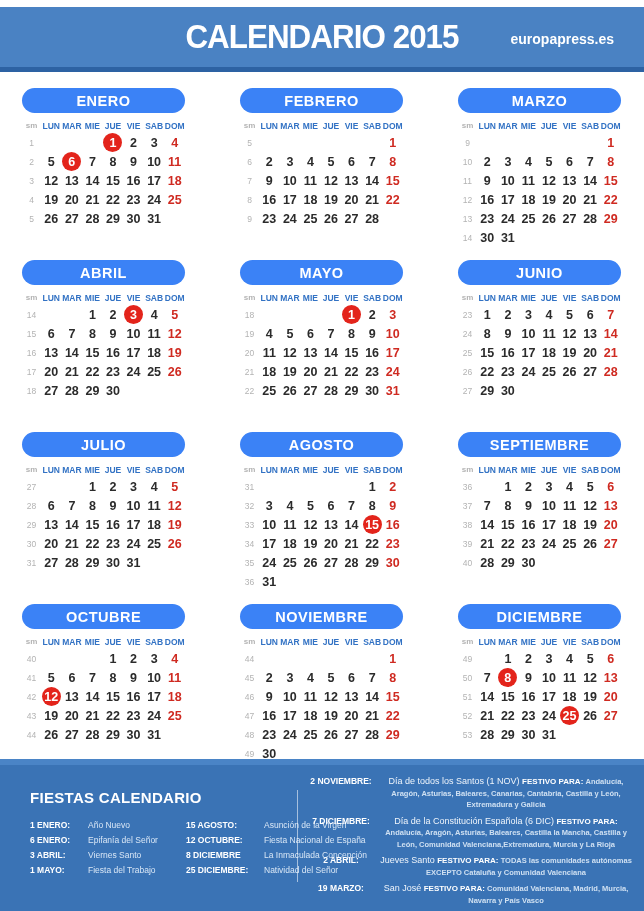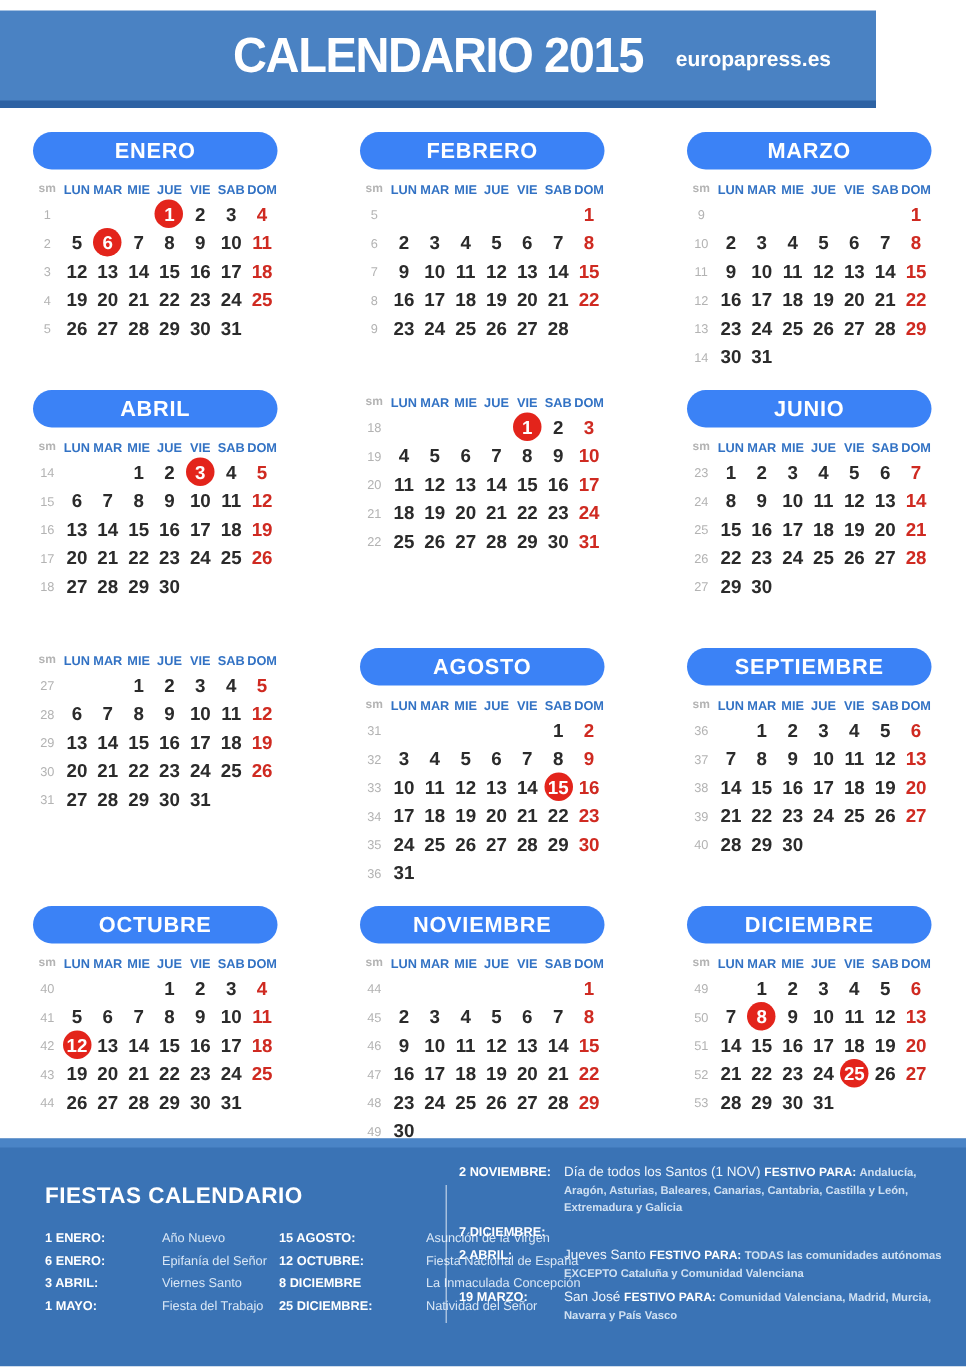--- a/index.html
+++ b/index.html
@@ -3,21 +3,21 @@
 <meta charset="utf-8">
 <style>
   html,body{margin:0;padding:0;}
   body{
     width:644px;height:911px;position:relative;background:#ffffff;
     font-family:"Liberation Sans","DejaVu Sans",sans-serif;
     overflow:hidden;
   }
   
   .banner{
-    position:absolute;top:7px;left:0;width:584px;height:60px;
+    position:absolute;top:7px;left:0;width:644px;height:60px;
     background:#4a82c3;border-bottom:5px solid #2d62a3;
   }
   .banner h1{
     margin:0;position:absolute;left:0;right:0;top:11px;text-align:center;
     color:#ffffff;font-size:33px;font-weight:800;letter-spacing:-1px;
     transform:scaleX(.95);
   }
   .banner .brand{
     position:absolute;right:30px;top:24px;color:#ffffff;
     font-size:14px;font-weight:700;text-align:center;
@@ -55,27 +55,27 @@
   }
   .f-left{position:absolute;left:30px;top:24px;width:250px;}
   .f-left h2{
     margin:0 0 14px 0;font-size:15px;font-weight:800;letter-spacing:.3px;
   }
   .nat-grid{
     display:grid;grid-template-columns:52px 92px 72px 1fr;
     row-gap:5px;column-gap:6px;font-size:8.5px;line-height:10px;
   }
   .nat-label{font-weight:800;white-space:nowrap;}
-  .nat-name{color:#d9e7f6;white-space:nowrap;margin-left:20px;}
+  .nat-name{color:#d9e7f6;white-space:nowrap;}
   .f-divider{
     position:absolute;left:297px;top:25px;height:92px;width:1px;
     background:rgba(255,255,255,.55);
   }
   .f-right{position:absolute;left:306px;top:11px;width:330px;}
-  .reg-item{display:flex;margin-bottom:5px;font-size:8.5px;line-height:10.5px;}
+  .reg-item{display:flex;margin-bottom:5px;font-size:8.5px;line-height:10.5px;text-align:center;}
   .reg-label{
     font-weight:800;min-width:70px;max-width:70px;white-space:nowrap;
   }
   .reg-text{flex:1;}
   .reg-name{color:#eef4fb;font-size:9px;}
   .reg-fest{font-weight:800;color:#ffffff;font-size:8px;}
   .reg-regions{color:#cfe0f2;font-weight:700;font-size:7.5px;}
 </style>
 </head>
 <body>
@@ -300,20 +300,21 @@
         <div class="cell date">27</div>
         <div class="cell date">28</div>
         <div class="cell date">29</div>
         <div class="cell date">30</div>
         <div class="cell"></div>
         <div class="cell"></div>
         <div class="cell"></div>
       </div>
     </section>
     <section class="month">
+      <div class="month-pill">MAYO</div>
       <div class="mtable">
         <div class="cell hdr-cell hdr-sm">sm</div>
         <div class="cell hdr-cell">LUN</div>
         <div class="cell hdr-cell">MAR</div>
         <div class="cell hdr-cell">MIE</div>
         <div class="cell hdr-cell">JUE</div>
         <div class="cell hdr-cell">VIE</div>
         <div class="cell hdr-cell">SAB</div>
         <div class="cell hdr-cell">DOM</div>
         <div class="cell wk">18</div>
@@ -405,20 +406,21 @@
         <div class="cell date">29</div>
         <div class="cell date">30</div>
         <div class="cell"></div>
         <div class="cell"></div>
         <div class="cell"></div>
         <div class="cell"></div>
         <div class="cell"></div>
       </div>
     </section>
     <section class="month">
+      <div class="month-pill">JULIO</div>
       <div class="mtable">
         <div class="cell hdr-cell hdr-sm">sm</div>
         <div class="cell hdr-cell">LUN</div>
         <div class="cell hdr-cell">MAR</div>
         <div class="cell hdr-cell">MIE</div>
         <div class="cell hdr-cell">JUE</div>
         <div class="cell hdr-cell">VIE</div>
         <div class="cell hdr-cell">SAB</div>
         <div class="cell hdr-cell">DOM</div>
         <div class="cell wk">27</div>
@@ -769,20 +771,21 @@
       </div>
   </div>
   <div class="f-divider"></div>
   <div class="f-right" id="regList">
       <div class="reg-item">
         <span class="reg-label">2 NOVIEMBRE:</span>
         <span class="reg-text"><span class="reg-name">Día de todos los Santos (1 NOV)   </span><span class="reg-fest">FESTIVO PARA: </span><span class="reg-regions">Andalucía, Aragón, Asturias, Baleares, Canarias, Cantabria, Castilla y León, Extremadura y Galicia</span></span>
       </div>
       <div class="reg-item">
         <span class="reg-label">7 DICIEMBRE:</span>
+        <span class="reg-text"><span class="reg-name">Día de la Constitución Española (6 DIC)   </span><span class="reg-fest">FESTIVO PARA: </span><span class="reg-regions">Andalucía, Aragón, Asturias, Baleares, Castilla la Mancha, Castilla y León, Comunidad Valenciana,Extremadura, Murcia y La Rioja</span></span>
       </div>
       <div class="reg-item">
         <span class="reg-label">2 ABRIL:</span>
         <span class="reg-text"><span class="reg-name">Jueves Santo   </span><span class="reg-fest">FESTIVO PARA: </span><span class="reg-regions">TODAS las comunidades autónomas EXCEPTO Cataluña y Comunidad Valenciana</span></span>
       </div>
       <div class="reg-item">
         <span class="reg-label">19 MARZO:</span>
         <span class="reg-text"><span class="reg-name">San José   </span><span class="reg-fest">FESTIVO PARA: </span><span class="reg-regions">Comunidad Valenciana, Madrid, Murcia, Navarra y País Vasco</span></span>
       </div>
     </div>

